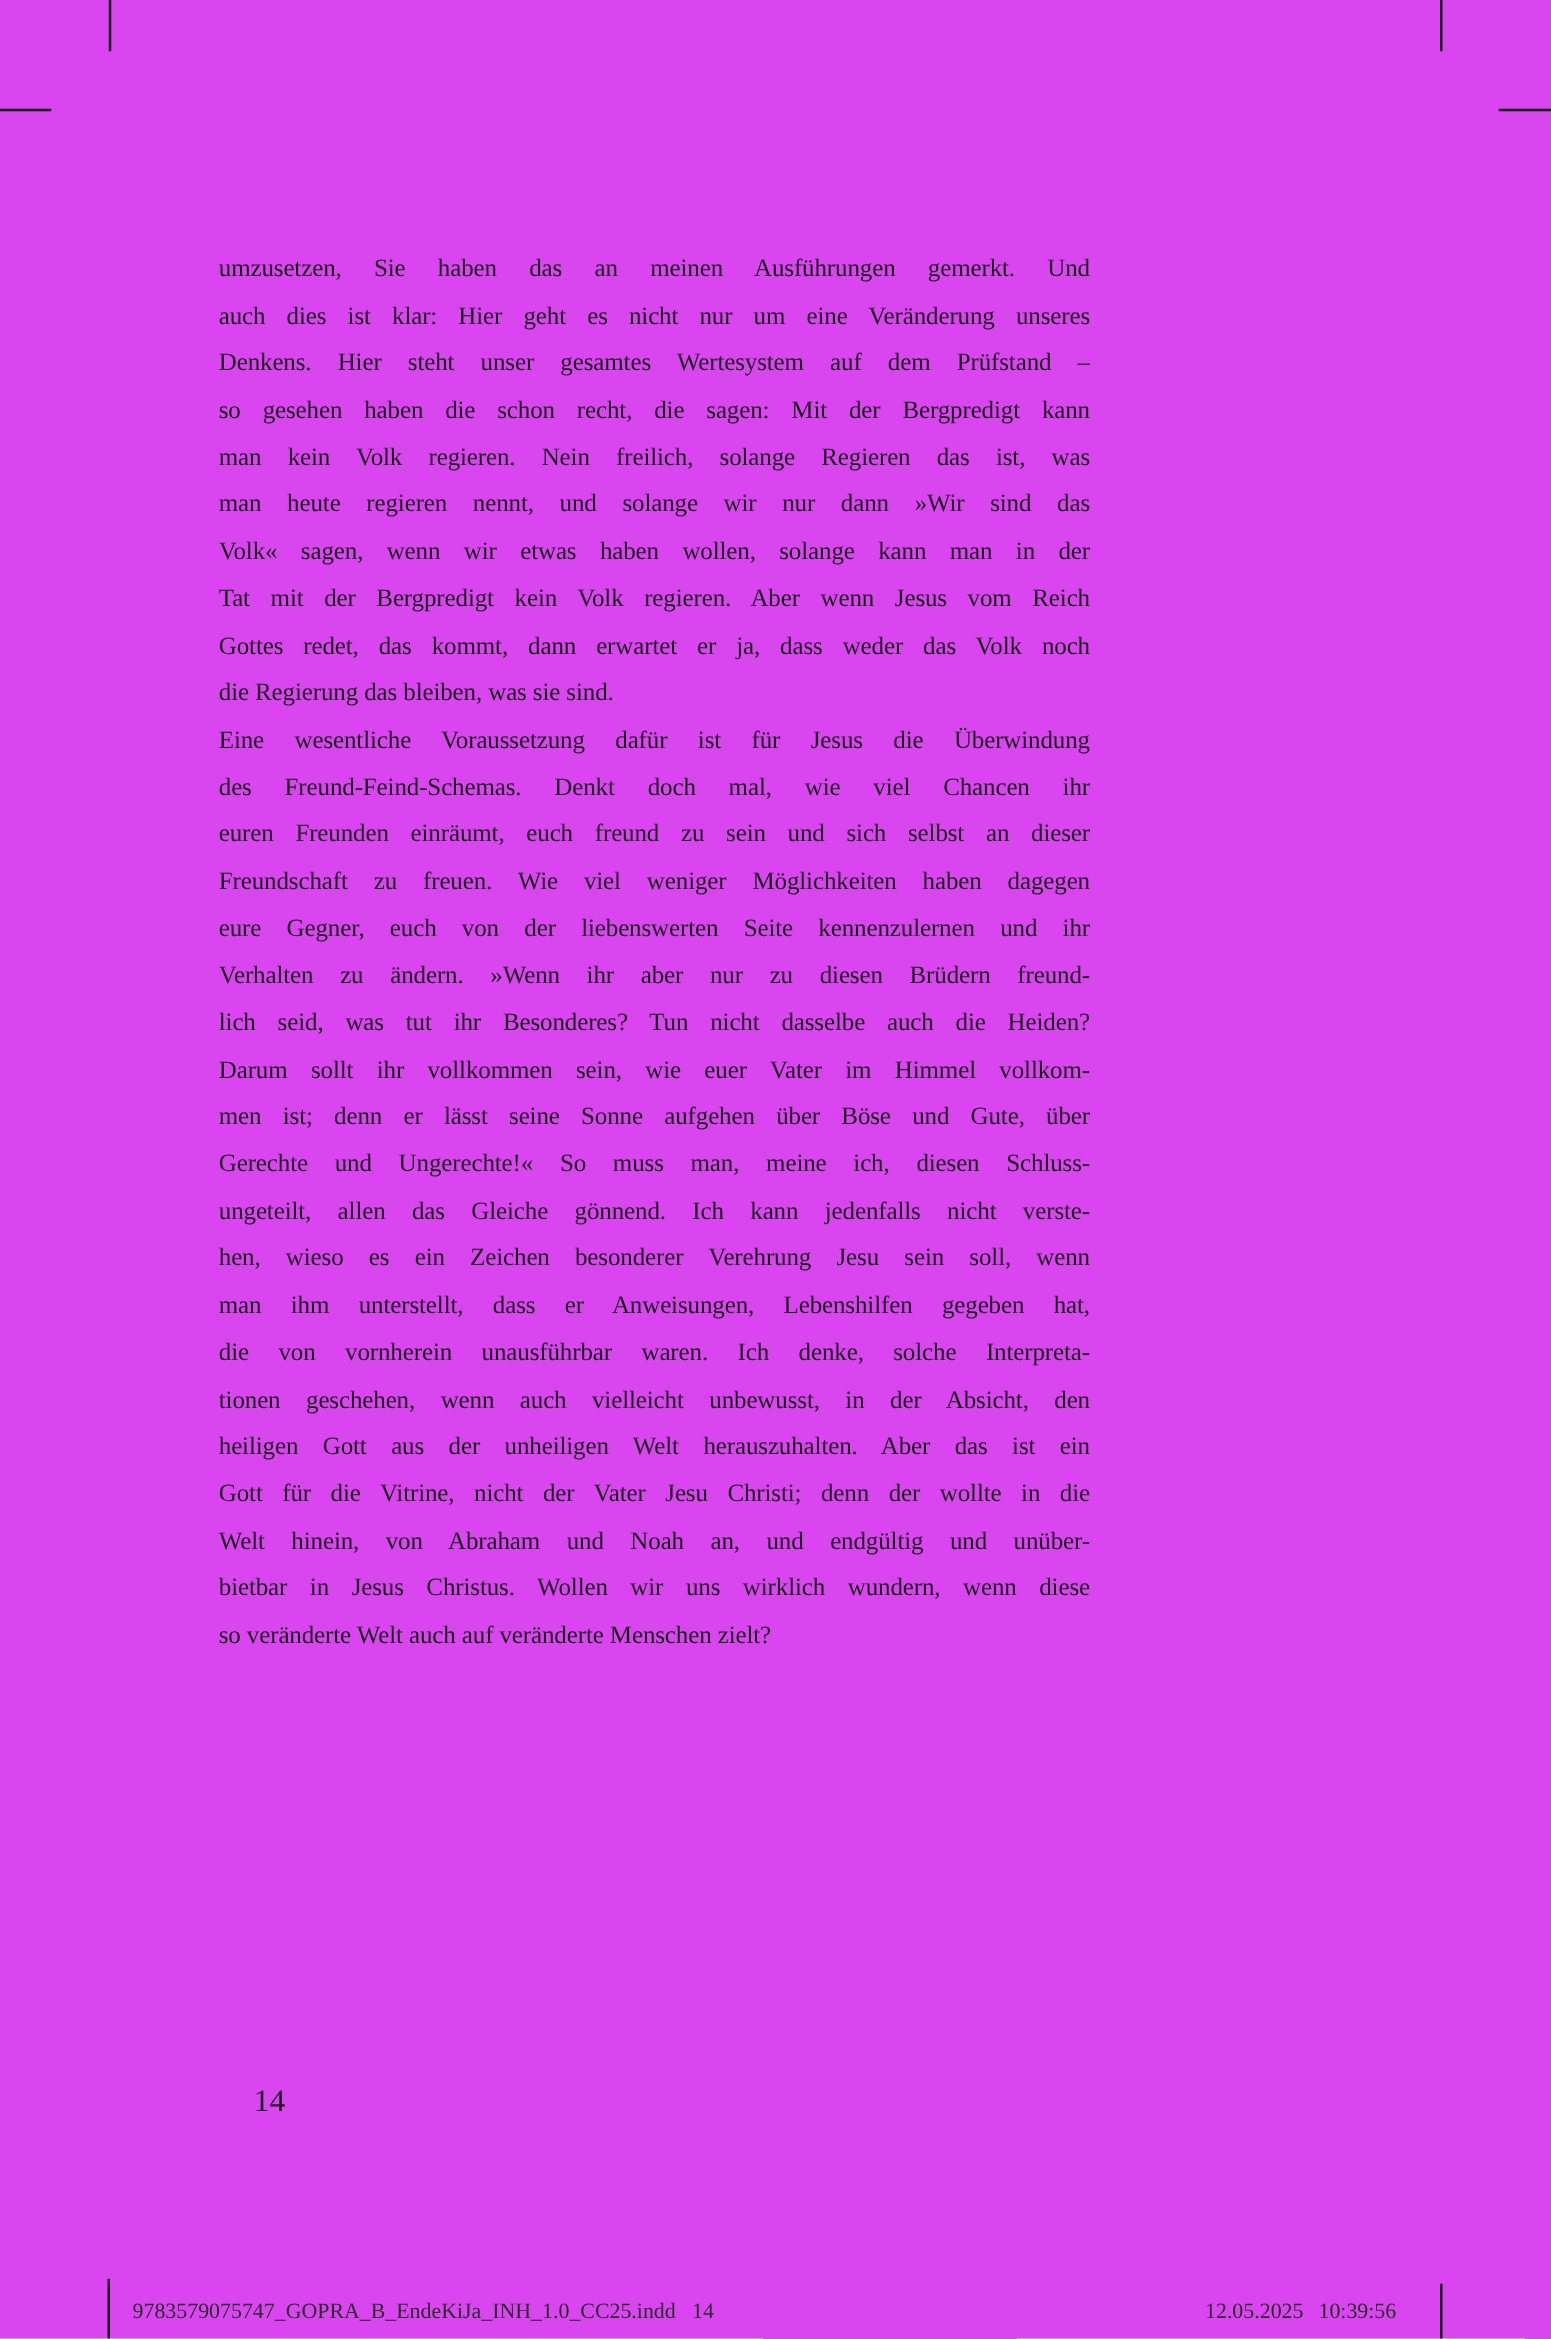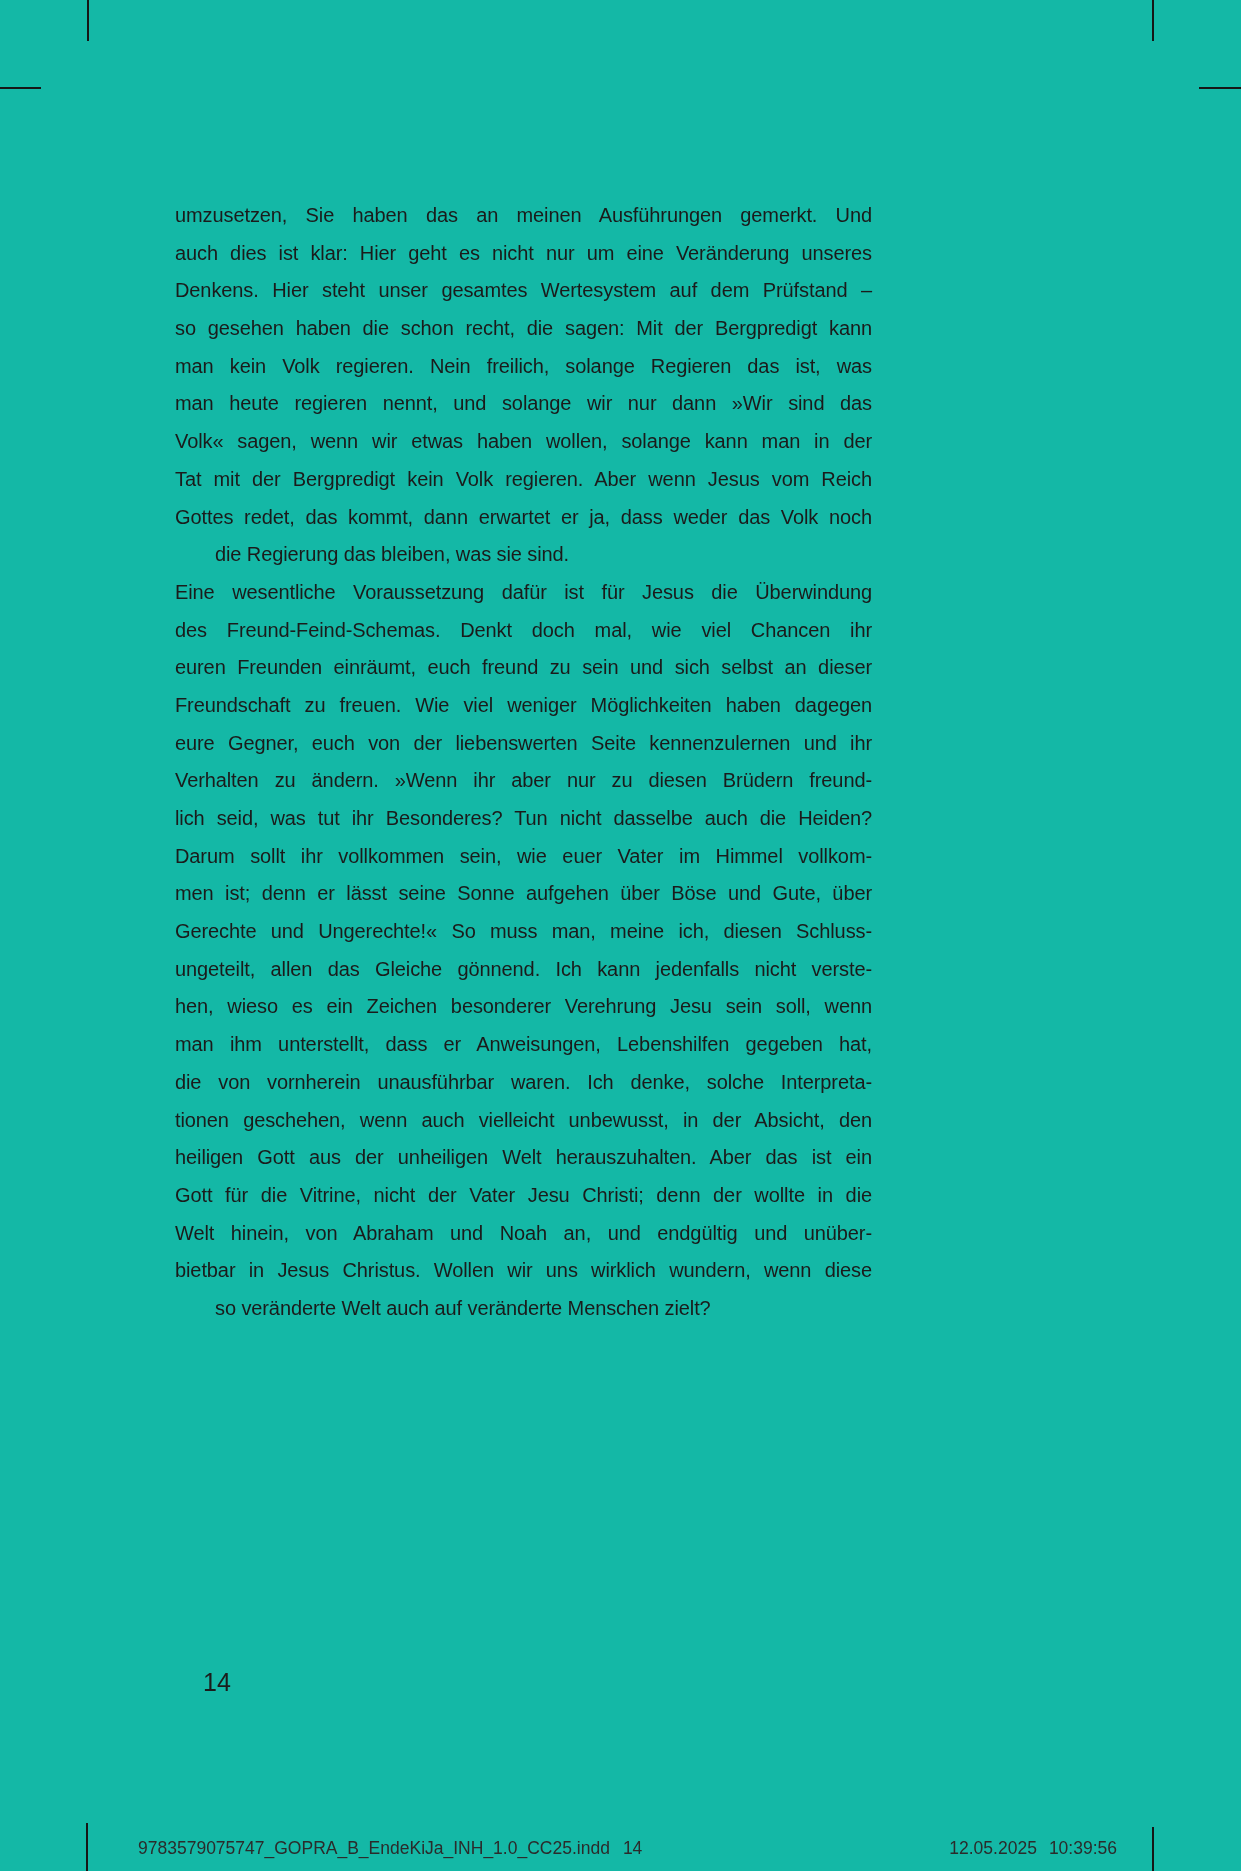--- a/index.html
+++ b/index.html
@@ -4,23 +4,23 @@
 <style>
   html, body {
     margin: 0;
     padding: 0;
     background: #ffffff;
   }
   .page {
     position: relative;
     width: 1241px;
     height: 1871px;
-    background: #14b8a6;
+    background: #d946ef;
     overflow: hidden;
-    font-family: Liberation Sans, sans-serif;
+    font-family: Liberation Serif, serif;
   }
   
   .mark {
     position: absolute;
     background: #161616;
   }
   .mark.v { width: 1.5px; }
   .mark.h { height: 1.5px; }
 
   
@@ -36,21 +36,20 @@
   }
   .body-text .line {
     height: 37.7px;
     text-align: justify;
     text-align-last: justify;
     white-space: normal;
   }
   .body-text .line.flush {
     text-align: left;
     text-align-last: left;
-    margin-left: 40px;
   }
 
   .page-number {
     position: absolute;
     left: 203px;
     top: 1668px;
     font-size: 25px;
     color: #1b1b1b;
   }
 
@@ -58,21 +57,21 @@
   .slug {
     position: absolute;
     left: 106px;
     right: 124px;
     top: 1838px;
     display: flex;
     justify-content: space-between;
     font-size: 17.5px;
     color: #2b2b2b;
   }
-  .slug .group { display: flex; margin-left: 32px; }
+  .slug .group { display: flex; }
   .slug .gap-13 { display: inline-block; width: 13px; }
   .slug .gap-12 { display: inline-block; width: 12px; }
 </style>
 </head>
 <body>
 
 <div class="page">
 
   <div class="mark v" style="left:87px;  top:0;      height:41px;"></div>
   <div class="mark h" style="left:0;     top:87px;   width:41px;"></div>

